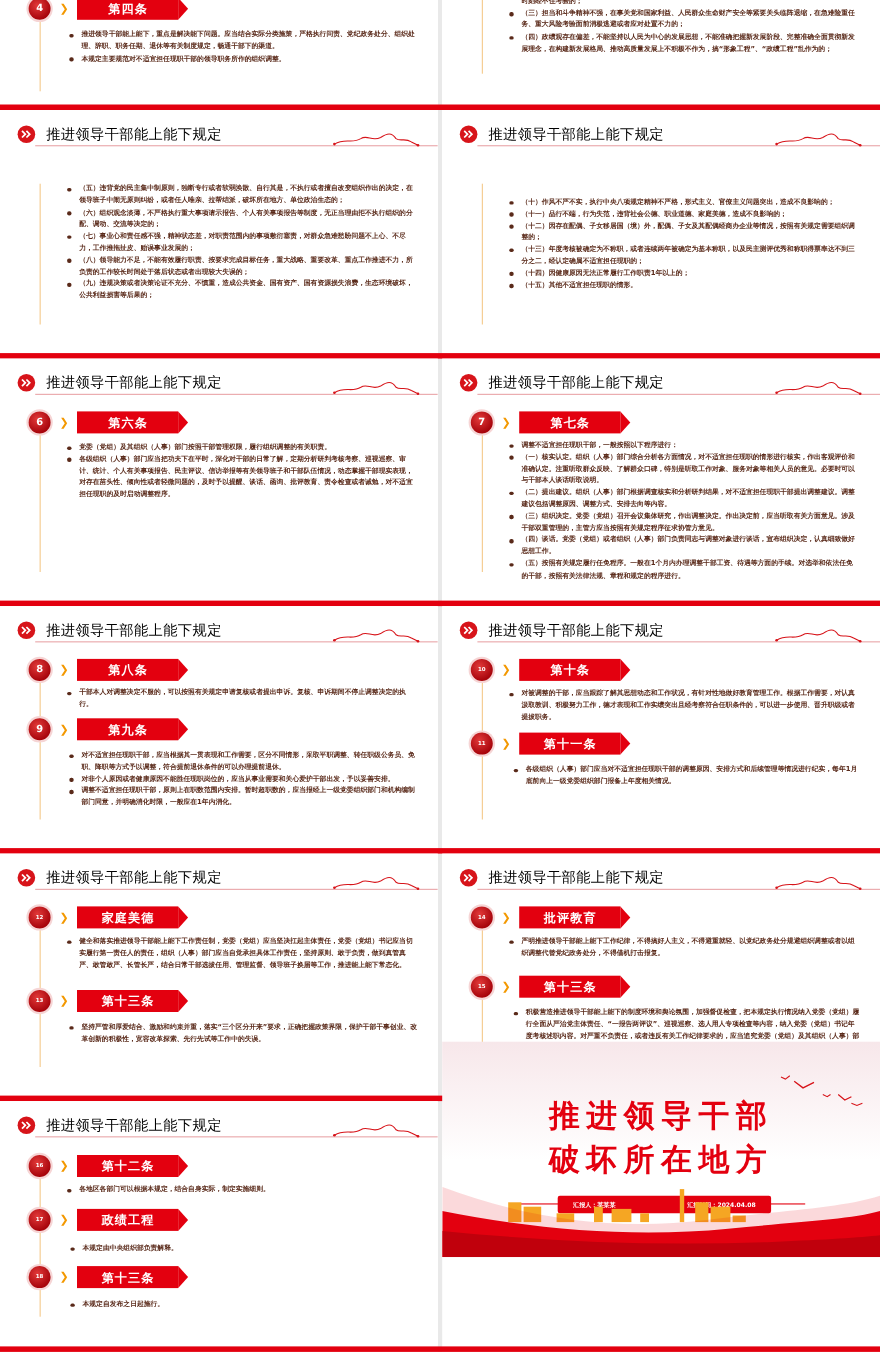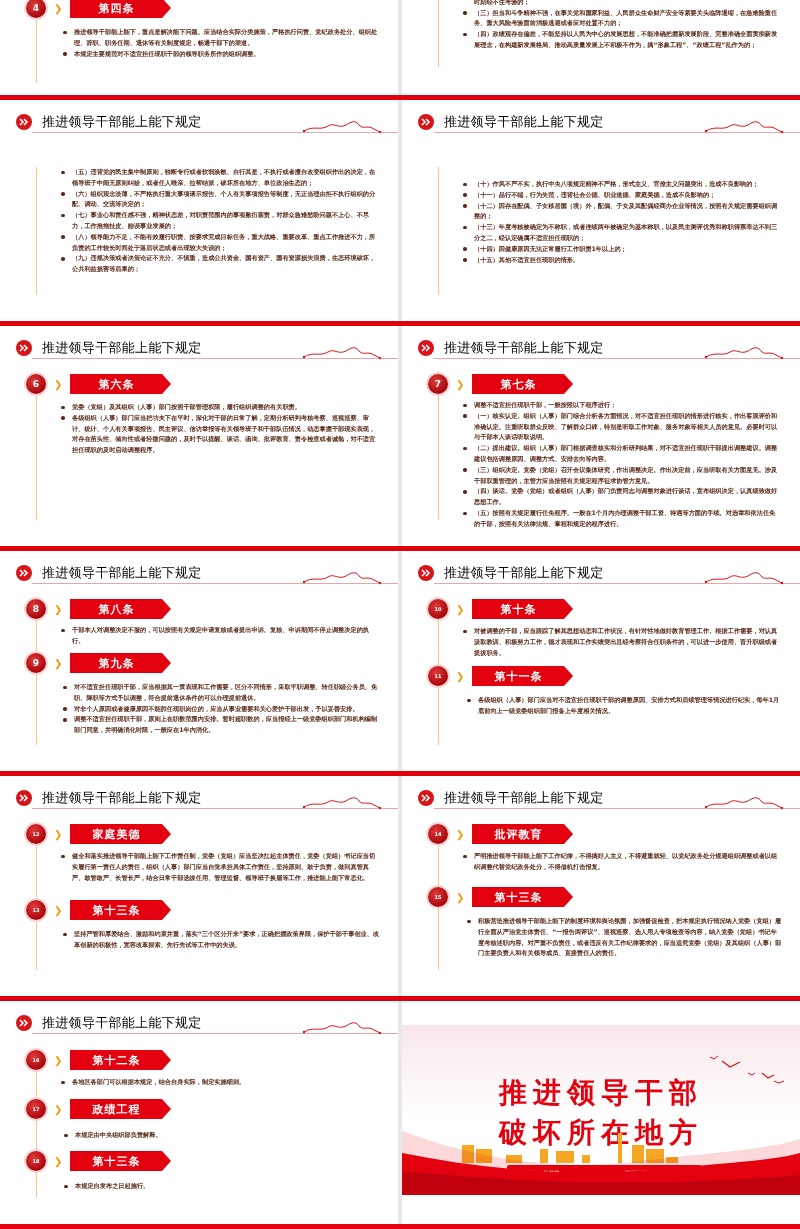--- a/index.html
+++ b/index.html
@@ -393,21 +393,21 @@
     <div class="art" style="top:150px;">
       <div class="num small">18</div>
       <span class="arrow-mini">❯</span>
       <div class="ribbon">第十三条</div>
     </div>
     <ul class="blist" style="left:63px; top:180px; width:316px;">
       <li>本规定自发布之日起施行。</li>
     </ul>
   </div>
 
-  <div class="slide right cover" style="top:1025px; height:170px;">
+  <div class="slide right cover" style="top:947px; height:196px;">
     <svg style="position:absolute; right:12px; top:26px;" width="80" height="40" viewBox="0 0 80 40">
       <path d="M2 6 L6 8 L10 5" stroke="#d7141a" stroke-width="1" fill="none"></path>
       <path d="M14 10 L22 16 L32 11" stroke="#d7141a" stroke-width="1.2" fill="none"></path>
       <path d="M40 22 L44 24 L47 22" stroke="#d7141a" stroke-width="1" fill="none"></path>
       <path d="M54 22 L60 27 L66 24" stroke="#d7141a" stroke-width="1.1" fill="none"></path>
       <path d="M66 30 L71 32 L76 30" stroke="#d7141a" stroke-width="1" fill="none"></path>
     </svg>
     <div class="cover-title" style="top:48px;">推进领导干部</div>
     <div class="cover-title" style="top:88px;">破坏所在地方</div>
     <div class="cover-line" style="left:70px; width:36px;"></div>

